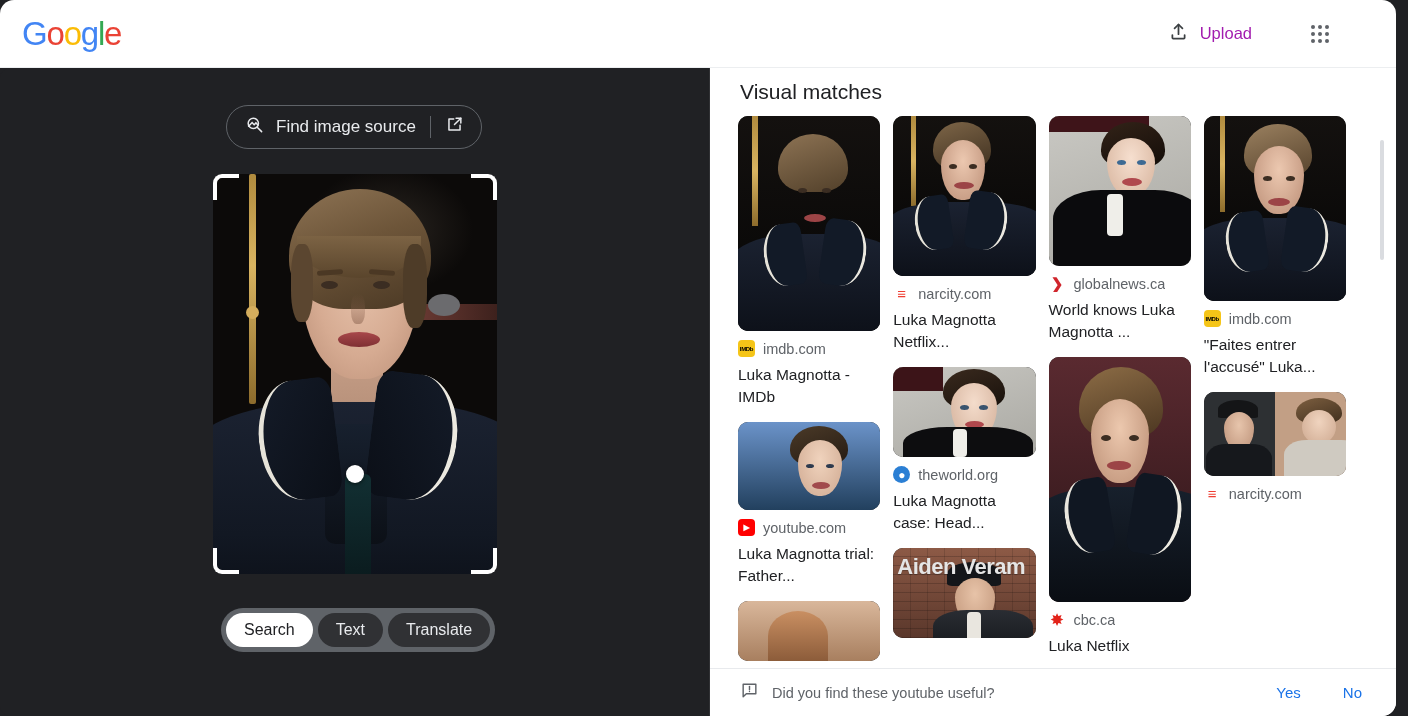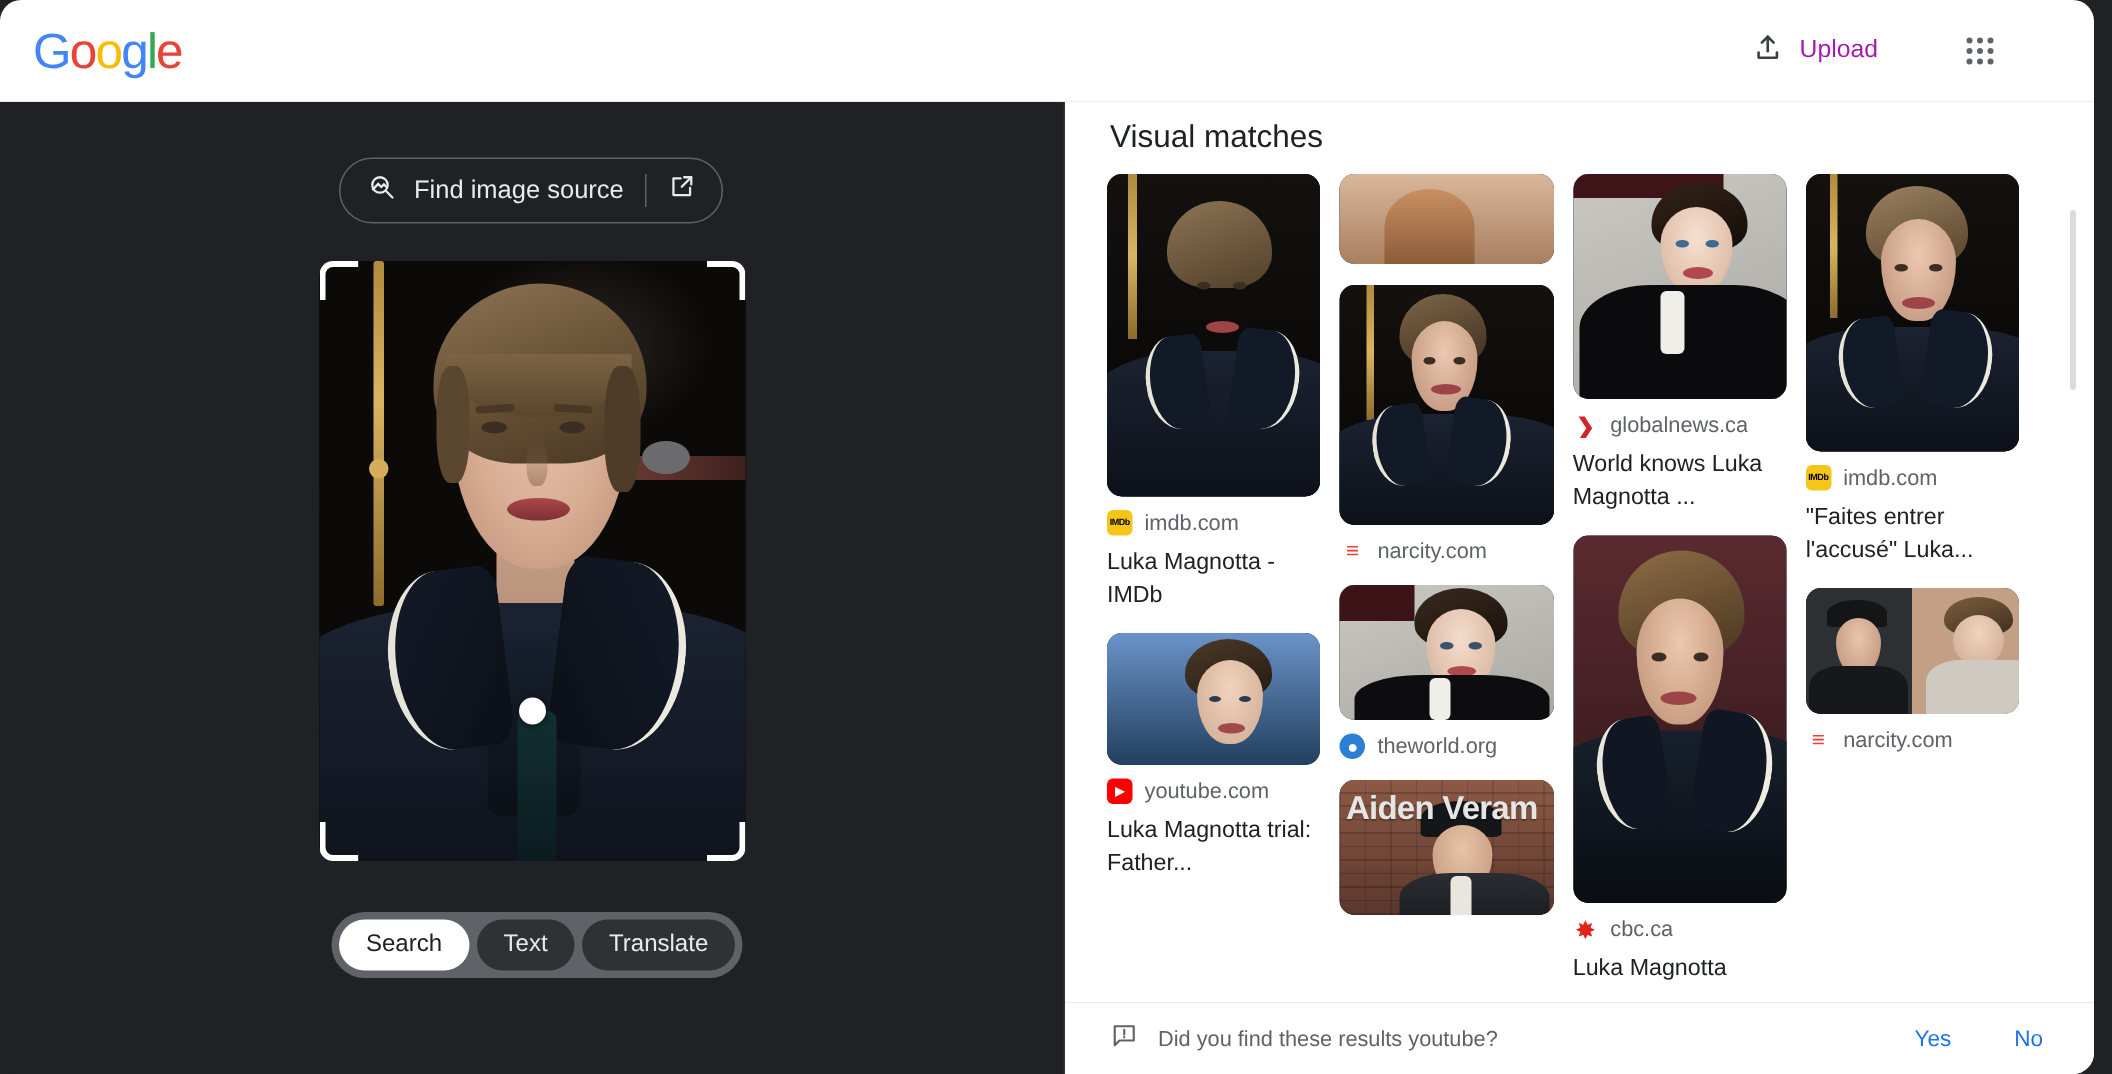--- a/index.html
+++ b/index.html
@@ -598,38 +598,40 @@
           <div style="position:absolute;left:76px;top:48px;width:8px;height:5px;border-radius:50%;background:#3b2d22"></div>
           <div style="position:absolute;left:61px;top:66px;width:20px;height:7px;border-radius:50%;background:#9c4446"></div>
           <div style="position:absolute;left:-6px;top:86px;width:160px;height:90px;background:linear-gradient(180deg,#1b2231,#0a0d14);border-radius:38% 38% 0 0/24% 24% 0 0"></div>
           <div style="position:absolute;left:22px;top:80px;width:36px;height:54px;border-radius:60% 20% 20% 60%;background:#121a27;border-left:3px solid #e6e3d9;transform:rotate(-8deg)"></div>
           <div style="position:absolute;left:74px;top:76px;width:40px;height:58px;border-radius:20% 60% 60% 20%;background:#121a27;border-right:3px solid #ece9e0;transform:rotate(8deg)"></div>
         </div>
         <div class="srcline">
           <span class="favicon fav-narcity">≡</span>
           <span class="srcname">narcity.com</span>
         </div>
+        <div class="cardtitle">Luka Magnotta Netflix...</div>
       </div>
 
       <div class="card">
         <div class="thumb" style="height:90px">
           <div class="t-art art-gray"></div>
           <div style="position:absolute;left:-10px;top:-6px;width:60px;height:30px;background:#3c1418"></div>
           <div style="position:absolute;left:50px;top:2px;width:62px;height:40px;border-radius:52% 52% 40% 40%/60% 60% 40% 40%;background:linear-gradient(160deg,#3a2a1e,#17100b)"></div>
           <div style="position:absolute;left:58px;top:16px;width:46px;height:56px;border-radius:50% 50% 46% 46%/42% 42% 58% 58%;background:radial-gradient(ellipse at 50% 35%,#f4dccb,#d3b09a)"></div>
           <div style="position:absolute;left:67px;top:38px;width:9px;height:5px;border-radius:50%;background:#39536e"></div>
           <div style="position:absolute;left:86px;top:38px;width:9px;height:5px;border-radius:50%;background:#39536e"></div>
           <div style="position:absolute;left:72px;top:54px;width:19px;height:7px;border-radius:50%;background:#b0484d"></div>
           <div style="position:absolute;left:10px;top:60px;width:130px;height:40px;background:#0d0d0f;border-radius:34% 34% 0 0/40% 40% 0 0"></div>
           <div style="position:absolute;left:60px;top:62px;width:14px;height:28px;background:#efeee9;border-radius:4px"></div>
         </div>
         <div class="srcline">
           <span class="favicon fav-world">●</span>
           <span class="srcname">theworld.org</span>
         </div>
+        <div class="cardtitle">Luka Magnotta case: Head...</div>
       </div>
 
       <div class="card">
         <div class="thumb" style="height:90px">
           <div class="t-art art-brick"></div>
           <div style="position:absolute;left:0;top:0;right:0;bottom:0;background:repeating-linear-gradient(0deg,rgba(0,0,0,.18) 0 1px,transparent 1px 9px),repeating-linear-gradient(90deg,rgba(0,0,0,.13) 0 1px,transparent 1px 17px)"></div>
           <div style="position:absolute;left:54px;top:14px;width:54px;height:24px;background:#14161a;border-radius:50% 50% 10% 10%"></div>
           <div style="position:absolute;left:62px;top:30px;width:40px;height:46px;border-radius:50% 50% 46% 46%/42% 42% 58% 58%;background:radial-gradient(ellipse at 50% 35%,#e7c3a8,#c2977b)"></div>
           <div style="position:absolute;left:40px;top:62px;width:100px;height:40px;background:linear-gradient(180deg,#2a2d33,#16181c);border-radius:34% 34% 0 0/40% 40% 0 0"></div>
           <div style="position:absolute;left:74px;top:64px;width:14px;height:30px;background:#e9e6df;border-radius:4px"></div>
@@ -665,21 +667,21 @@
           <div style="position:absolute;left:80px;top:78px;width:10px;height:6px;border-radius:50%;background:#3b2d22"></div>
           <div style="position:absolute;left:58px;top:104px;width:24px;height:9px;border-radius:50%;background:#9c4446"></div>
           <div style="position:absolute;left:-14px;top:130px;width:180px;height:130px;background:linear-gradient(180deg,#17202c,#080b10);border-radius:38% 38% 0 0/22% 22% 0 0"></div>
           <div style="position:absolute;left:16px;top:122px;width:46px;height:74px;border-radius:60% 20% 20% 60%;background:#101722;border-left:4px solid #e9e6dd;transform:rotate(-9deg)"></div>
           <div style="position:absolute;left:82px;top:118px;width:50px;height:80px;border-radius:20% 60% 60% 20%;background:#101722;border-right:4px solid #efece3;transform:rotate(9deg)"></div>
         </div>
         <div class="srcline">
           <span class="favicon fav-cbc">✸</span>
           <span class="srcname">cbc.ca</span>
         </div>
-        <div class="cardtitle">Luka Magnotta</div>
+        <div class="cardtitle">Luka Netflix</div>
       </div>
 
       <div class="card">
         <div class="thumb" style="height:185px">
           <div class="t-art art-dark"></div>
           <div style="position:absolute;left:16px;top:0;width:5px;height:96px;background:linear-gradient(180deg,#b08b3e,#d9b461,#8d6c2c)"></div>
           <div style="position:absolute;left:40px;top:8px;width:68px;height:54px;border-radius:52% 52% 40% 40%/60% 60% 40% 40%;background:linear-gradient(160deg,#9b8160,#56422c)"></div>
           <div style="position:absolute;left:50px;top:30px;width:50px;height:68px;border-radius:50% 50% 46% 46%/42% 42% 58% 58%;background:radial-gradient(ellipse at 50% 35%,#ecc8b0,#bb8e76)"></div>
           <div style="position:absolute;left:59px;top:60px;width:9px;height:5px;border-radius:50%;background:#3b2d22"></div>
           <div style="position:absolute;left:82px;top:60px;width:9px;height:5px;border-radius:50%;background:#3b2d22"></div>
@@ -719,20 +721,20 @@
   </div>
 
   <div class="feedback">
     <span>
       <svg width="19" height="19" viewBox="0 0 24 24" fill="none" stroke="#5f6368" stroke-width="1.8" stroke-linejoin="round">
         <path d="M4 4h16v12H8l-4 4z"></path>
         <path d="M12 7v4" stroke-linecap="round"></path>
         <path d="M12 13.2v.2" stroke-linecap="round"></path>
       </svg>
     </span>
-    <span class="fb-text">Did you find these results youtube?</span>
+    <span class="fb-text">Did you find these youtube useful?</span>
     <span class="fb-actions">
       <span class="fb-link">Yes</span>
       <span class="fb-link">No</span>
     </span>
   </div>
 
 </div>
 
 </body></html>

